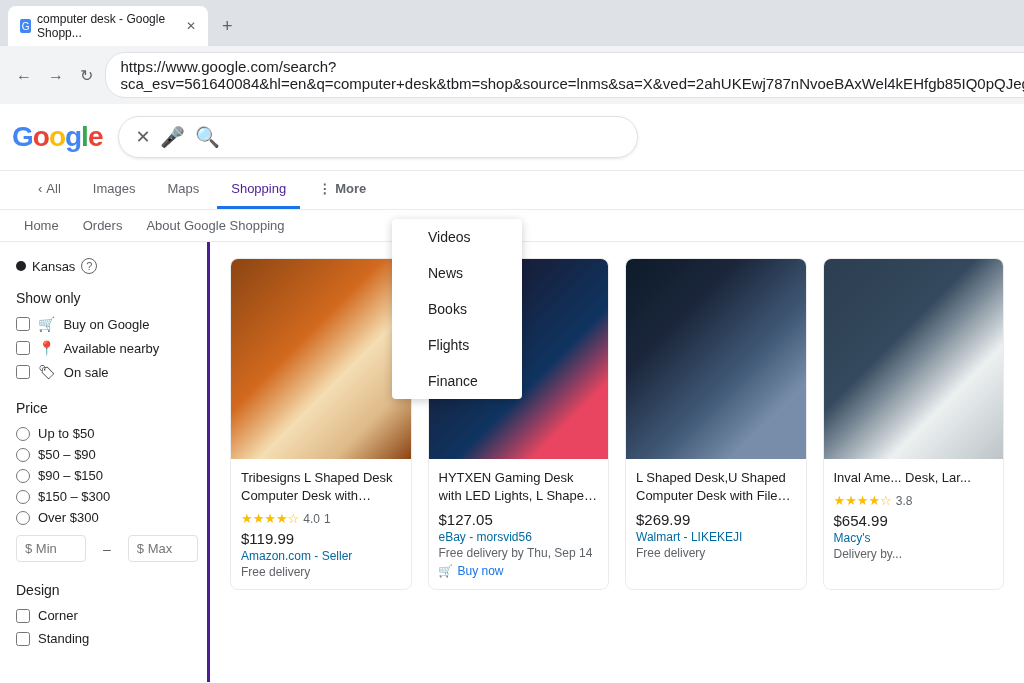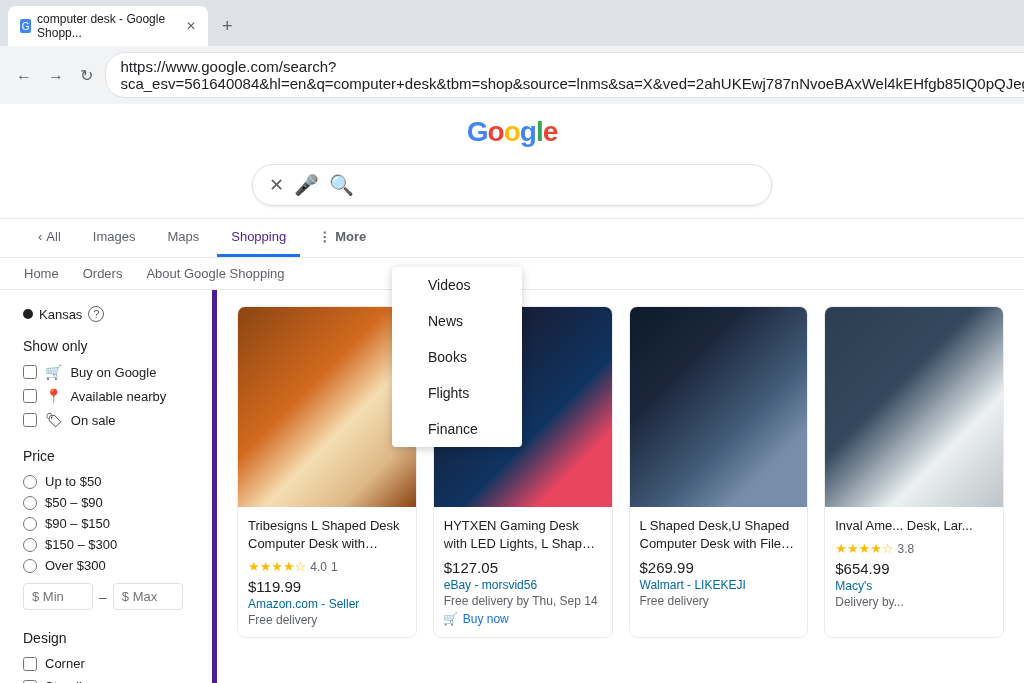--- a/index.html
+++ b/index.html
@@ -78,21 +78,20 @@
     .address-text { flex: 1; font-size: 15px; color: #202124; }
     .address-icons { display: flex; gap: 8px; color: #5f6368; font-size: 14px; }
 
     
     .google-header {
       padding: 12px 12px;
       display: flex;
       align-items: center;
       gap: 16px;
       border-bottom: 1px solid #ebebeb;
-      flex-direction: column;
     }
     .google-logo {
       font-size: 28px;
       font-weight: bold;
       letter-spacing: -1px;
     }
     .logo-g { color: #4285f4; }
     .logo-o1 { color: #ea4335; }
     .logo-o2 { color: #fbbc04; }
     .logo-g2 { color: #4285f4; }
@@ -191,22 +190,21 @@
     .main-content {
       display: flex;
       gap: 0;
     }
 
     
     .sidebar {
       width: 210px;
       min-width: 210px;
       padding: 16px;
-      border-right: 5px solid #4c1d95;
-      margin-left: 7px;
+      border-right: 3px solid #4c1d95;
     }
     .location-row {
       display: flex;
       align-items: center;
       gap: 6px;
       font-size: 13px;
       color: #202124;
       margin-bottom: 16px;
     }
     .location-dot {
@@ -262,21 +260,21 @@
       cursor: pointer;
     }
     .price-radio input[type="radio"] {
       width: 14px;
       height: 14px;
       cursor: pointer;
     }
     .price-input-row {
       display: flex;
       align-items: center;
-      gap: 6px;
+      gap: 17px;
       margin-top: 8px;
     }
     .price-input {
       width: 70px;
       border: 1px solid #dfe1e5;
       border-radius: 4px;
       padding: 5px 8px;
       font-size: 13px;
     }
     .price-dash { color: #5f6368; }

